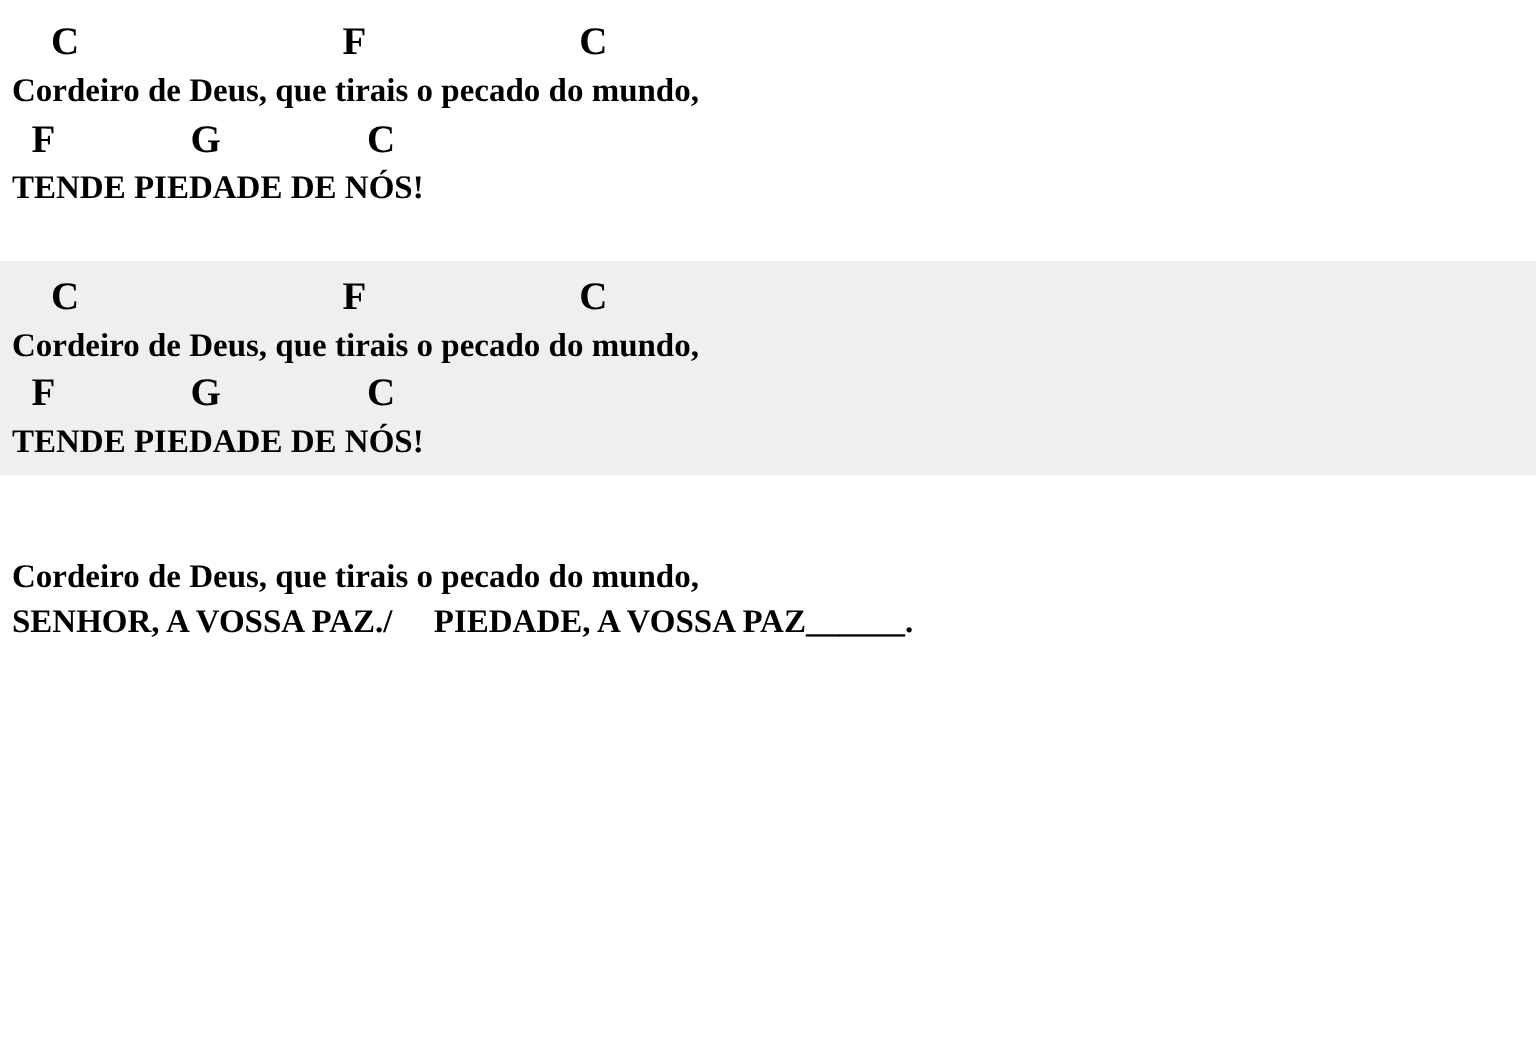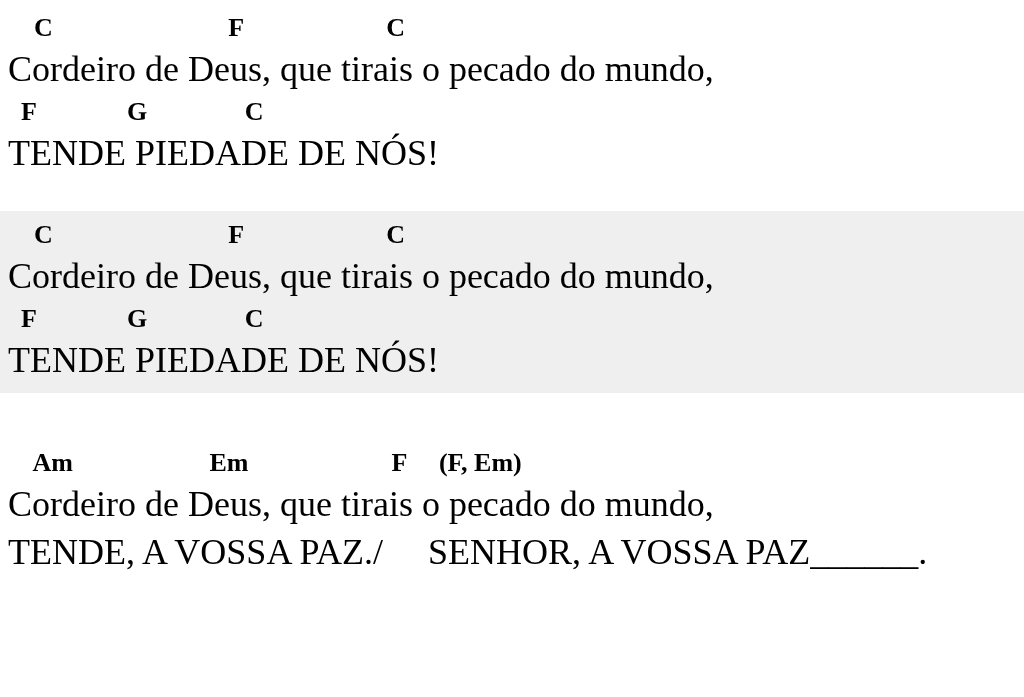--- a/index.html
+++ b/index.html
@@ -32,22 +32,22 @@
     font-size: 27px;
     padding-left: 8px;
   }
   .chords {
     font-weight: bold;
     font-size: 26px;
     line-height: 1.35;
     letter-spacing: 0px;
   }
   .lyrics {
-    font-weight: normal;
-    font-size: 36px;
+    font-weight: bold;
+    font-size: 22px;
     line-height: 1.35;
   }
   .spacer-top { height: 4px; }
   .gap { height: 26px; }
   .gap-lg { height: 46px; }
   .stanza-inner { padding: 6px 0 8px 0; }
   sup {
     font-size: 0.62em;
     vertical-align: super;
     line-height: 0;
@@ -77,19 +77,18 @@
       <div class="line lyrics">Cordeiro de Deus, que tirais o pecado do mundo,</div>
       <div class="line chords">  F              G               C</div>
       <div class="line lyrics">TENDE PIEDADE DE NÓS!</div>
     </div>
   </div>
 
   <div class="gap-lg"></div>
 
   <div class="stanza">
     <div class="stanza-inner">
-      <div class="line chords">    Am                     Em                      F     (F, Em)</div>
       <div class="line lyrics">Cordeiro de Deus, que tirais o pecado do mundo,</div>
-      <div class="line lyrics">TENDE, A VOSSA PAZ./     SENHOR, A VOSSA PAZ______.</div>
+      <div class="line lyrics">SENHOR, A VOSSA PAZ./     PIEDADE, A VOSSA PAZ______.</div>
     </div>
   </div>
 
 </div>
 
 </body></html>

